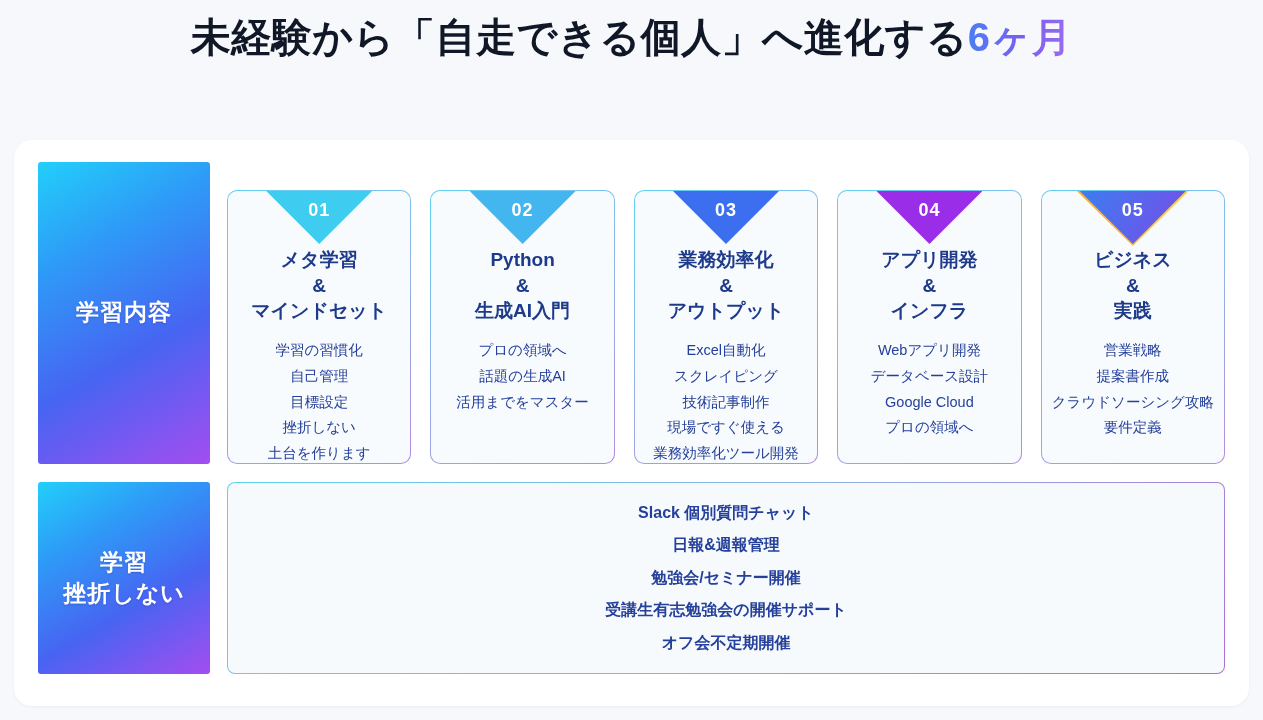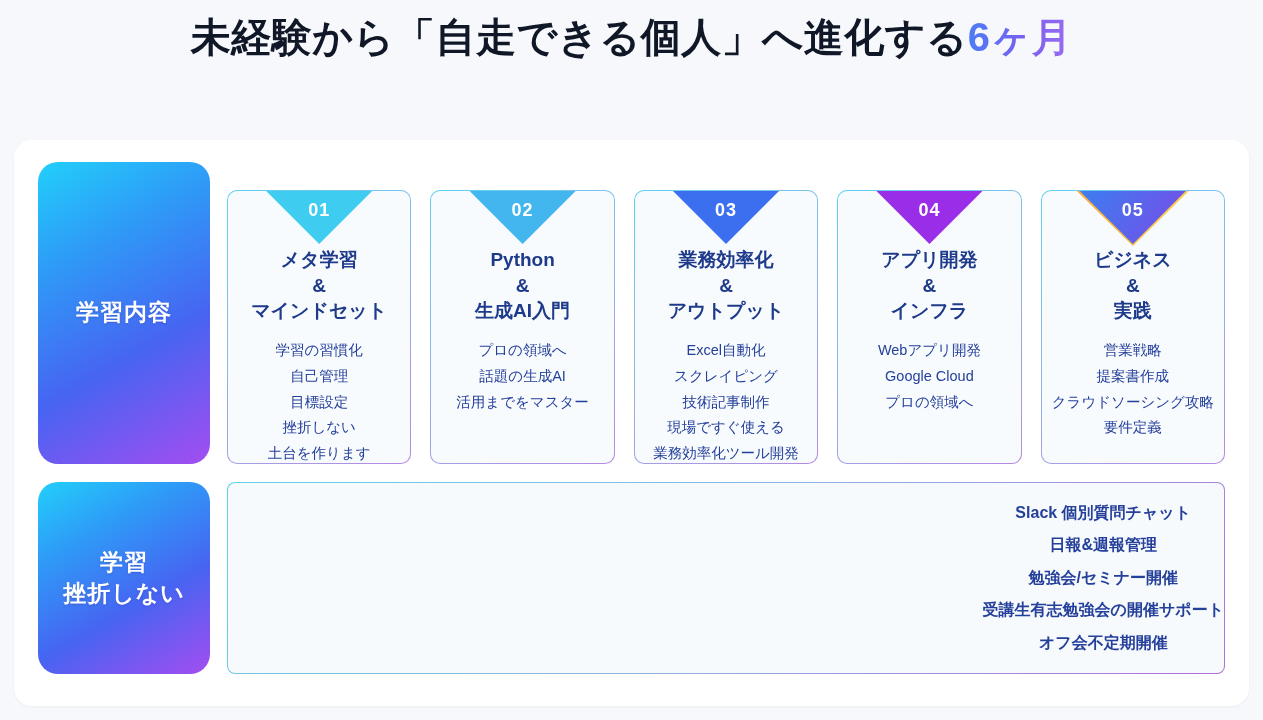--- a/index.html
+++ b/index.html
@@ -54,21 +54,21 @@
     display: flex;
     align-items: stretch;
     gap: 17px;
   }
   .row-top { height: 302px; }
   .row-bottom { height: 192px; margin-top: 18px; }
 
   
   .side-label {
     flex: 0 0 172px;
-    border-radius: 20px;
+    border-radius: 3px;
     background: linear-gradient(150deg, #22cffa 0%, #2e9bf7 28%, #4764f2 62%, #a44df0 100%);
     display: flex;
     align-items: center;
     justify-content: center;
     color: #ffffff;
     font-weight: 700;
     font-size: 23px;
     line-height: 1.35;
     text-align: center;
     letter-spacing: 1px;
@@ -154,21 +154,21 @@
     flex: 1 1 auto;
     border-radius: 8px;
     background-image:
       linear-gradient(#f7fafc, #f7fafc),
       linear-gradient(135deg, #5fd3e8 0%, #8fb3e0 50%, #b06ed8 100%);
     background-origin: border-box;
     background-clip: padding-box, border-box;
     border: 1px solid transparent;
     display: flex;
     flex-direction: column;
-    align-items: flex-end;
+    align-items: center;
     justify-content: center;
     padding: 10px 0;
     box-sizing: border-box;
   }
   .support-list {
     list-style: none;
     margin: 0;
     padding: 0;
     text-align: center;
   }
@@ -239,20 +239,21 @@
         <div class="card">
           <div class="badge">
             <div class="tri" style="background: rgb(154, 46, 232);"></div>
             <div class="num">04</div>
           </div>
           <div class="card-title">アプリ開発
 &amp;
 インフラ</div>
           <ul class="card-items">
             <li>Webアプリ開発</li>
+            <li>データベース設計</li>
             <li>Google Cloud</li>
             <li>プロの領域へ</li>
           </ul>
         </div>
         <div class="card">
           <div class="badge">
             <div class="tri tri-back" style="background: linear-gradient(100deg, rgb(245, 168, 60) 0%, rgb(247, 214, 74) 100%);"></div>
             <div class="tri" style="background: linear-gradient(120deg, rgb(59, 126, 240) 0%, rgb(123, 74, 232) 100%);"></div>
             <div class="num">05</div>
           </div>

